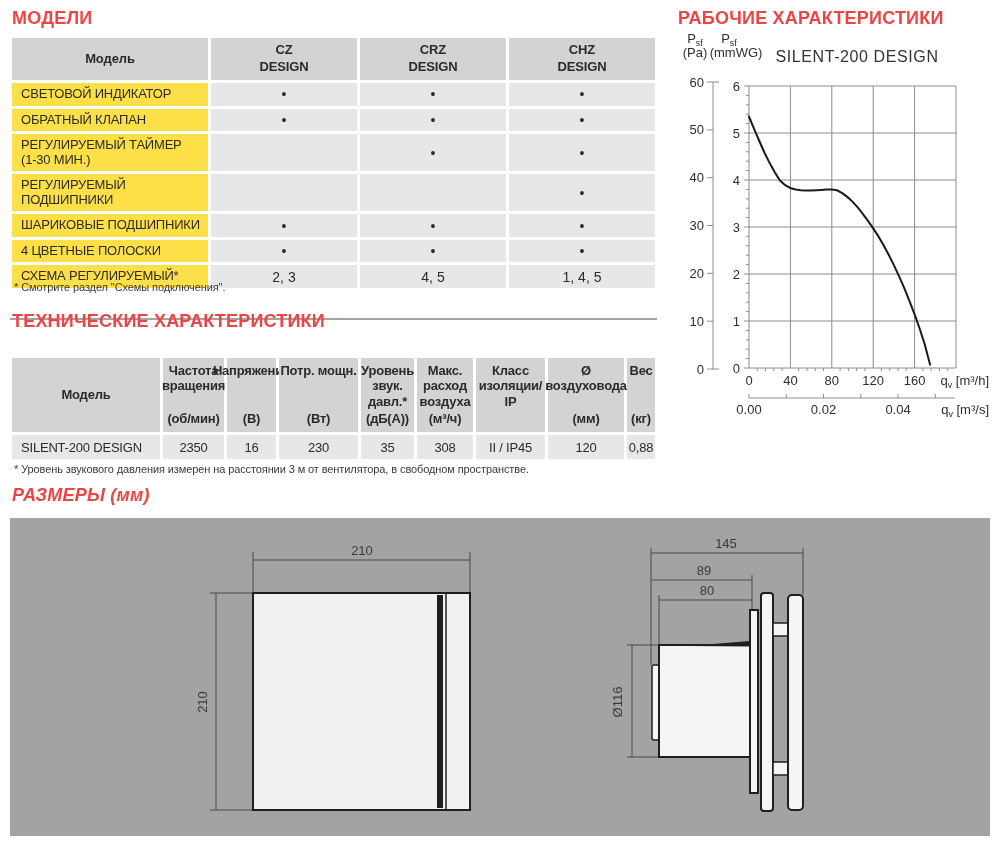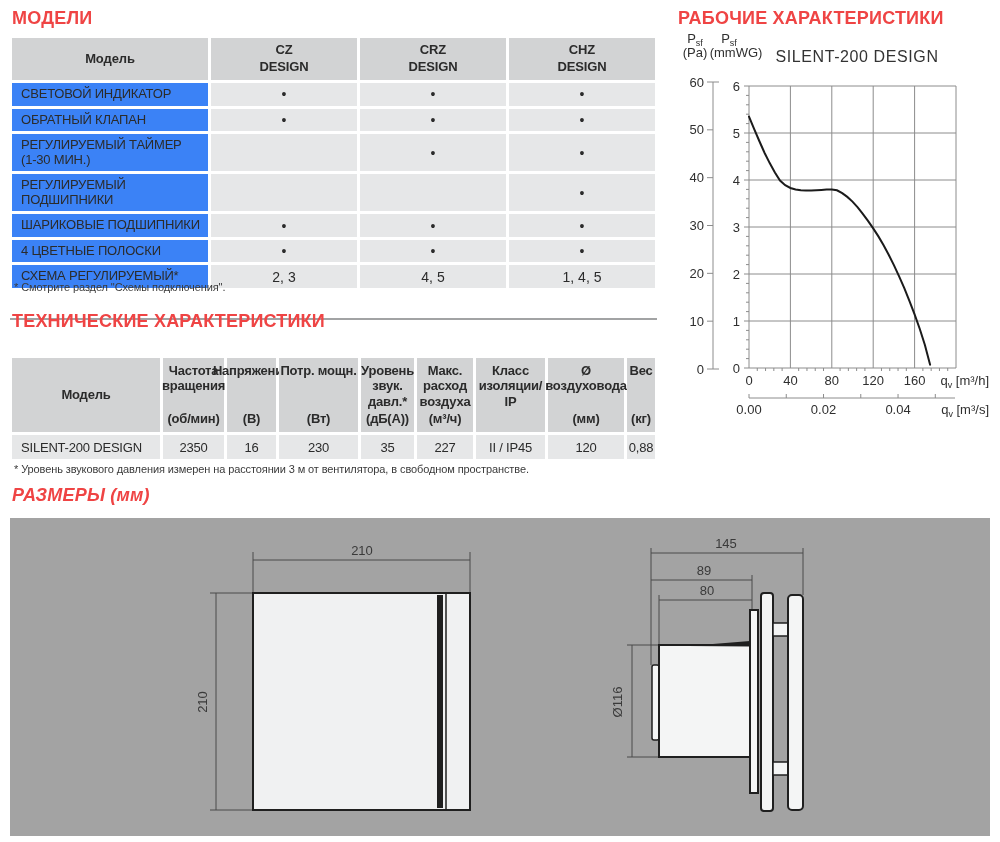--- a/index.html
+++ b/index.html
@@ -6,21 +6,21 @@
   body{
     width:1000px;height:842px;position:relative;background:#ffffff;
     font-family:"Liberation Sans",sans-serif;color:#2b2b2b;overflow:hidden;
   }
   .sec-title{position:absolute;font-size:18px;font-weight:bold;letter-spacing:.2px;color:#ef4444;}
   
   .mtable{position:absolute;left:12px;top:38px;width:643px;display:grid;
     grid-template-columns:196px 146px 146px 146px;gap:3px;}
   .mh{background:#d2d3d4;display:flex;flex-direction:column;align-items:center;justify-content:center;
     font-weight:bold;font-size:13px;height:42px;line-height:1.3;letter-spacing:-.1px;}
-  .ml{background:#3b82f6;display:flex;flex-direction:column;justify-content:center;
+  .ml{background:#fde047;display:flex;flex-direction:column;justify-content:center;
     padding:4px 4px 4px 9px;font-size:13px;line-height:1.12;letter-spacing:-.2px;box-sizing:border-box;}
   .mc{background:#e6e7e8;display:flex;align-items:center;justify-content:center;font-size:14px;}
   .ml2:empty{display:none;}
   
   .footnote{position:absolute;font-size:11px;color:#3a3a3a;letter-spacing:-.1px;}
   .divider{position:absolute;left:10px;top:318px;width:647px;height:2px;background:#a2a3a4;}
   
   .ttable{position:absolute;left:12px;top:358px;width:643px;display:grid;
     grid-template-columns:148px 61px 49px 79px 53px 56px 69px 76px 28px;gap:3px;}
   .th{background:#d2d3d4;display:flex;flex-direction:column;justify-content:space-between;align-items:center;
@@ -152,21 +152,21 @@
   <div class="th">
       <span>Вес</span>
       <span class="tu">(кг)</span>
     </div>
 
   <div class="td left">SILENT-200 DESIGN</div>
   <div class="td">2350</div>
   <div class="td">16</div>
   <div class="td">230</div>
   <div class="td">35</div>
-  <div class="td">227</div>
+  <div class="td">308</div>
   <div class="td">II / IP45</div>
   <div class="td">120</div>
   <div class="td">0,88</div>
 </div>
 
 <div class="footnote" style="left:14px;top:463px;">* Уровень звукового давления измерен на расстоянии 3 м от вентилятора, в свободном пространстве.</div>
 
 <div class="sec-title" style="left:12px;top:485px;font-style:italic;">РАЗМЕРЫ (мм)</div>
 
 <div class="chart-wrap">

